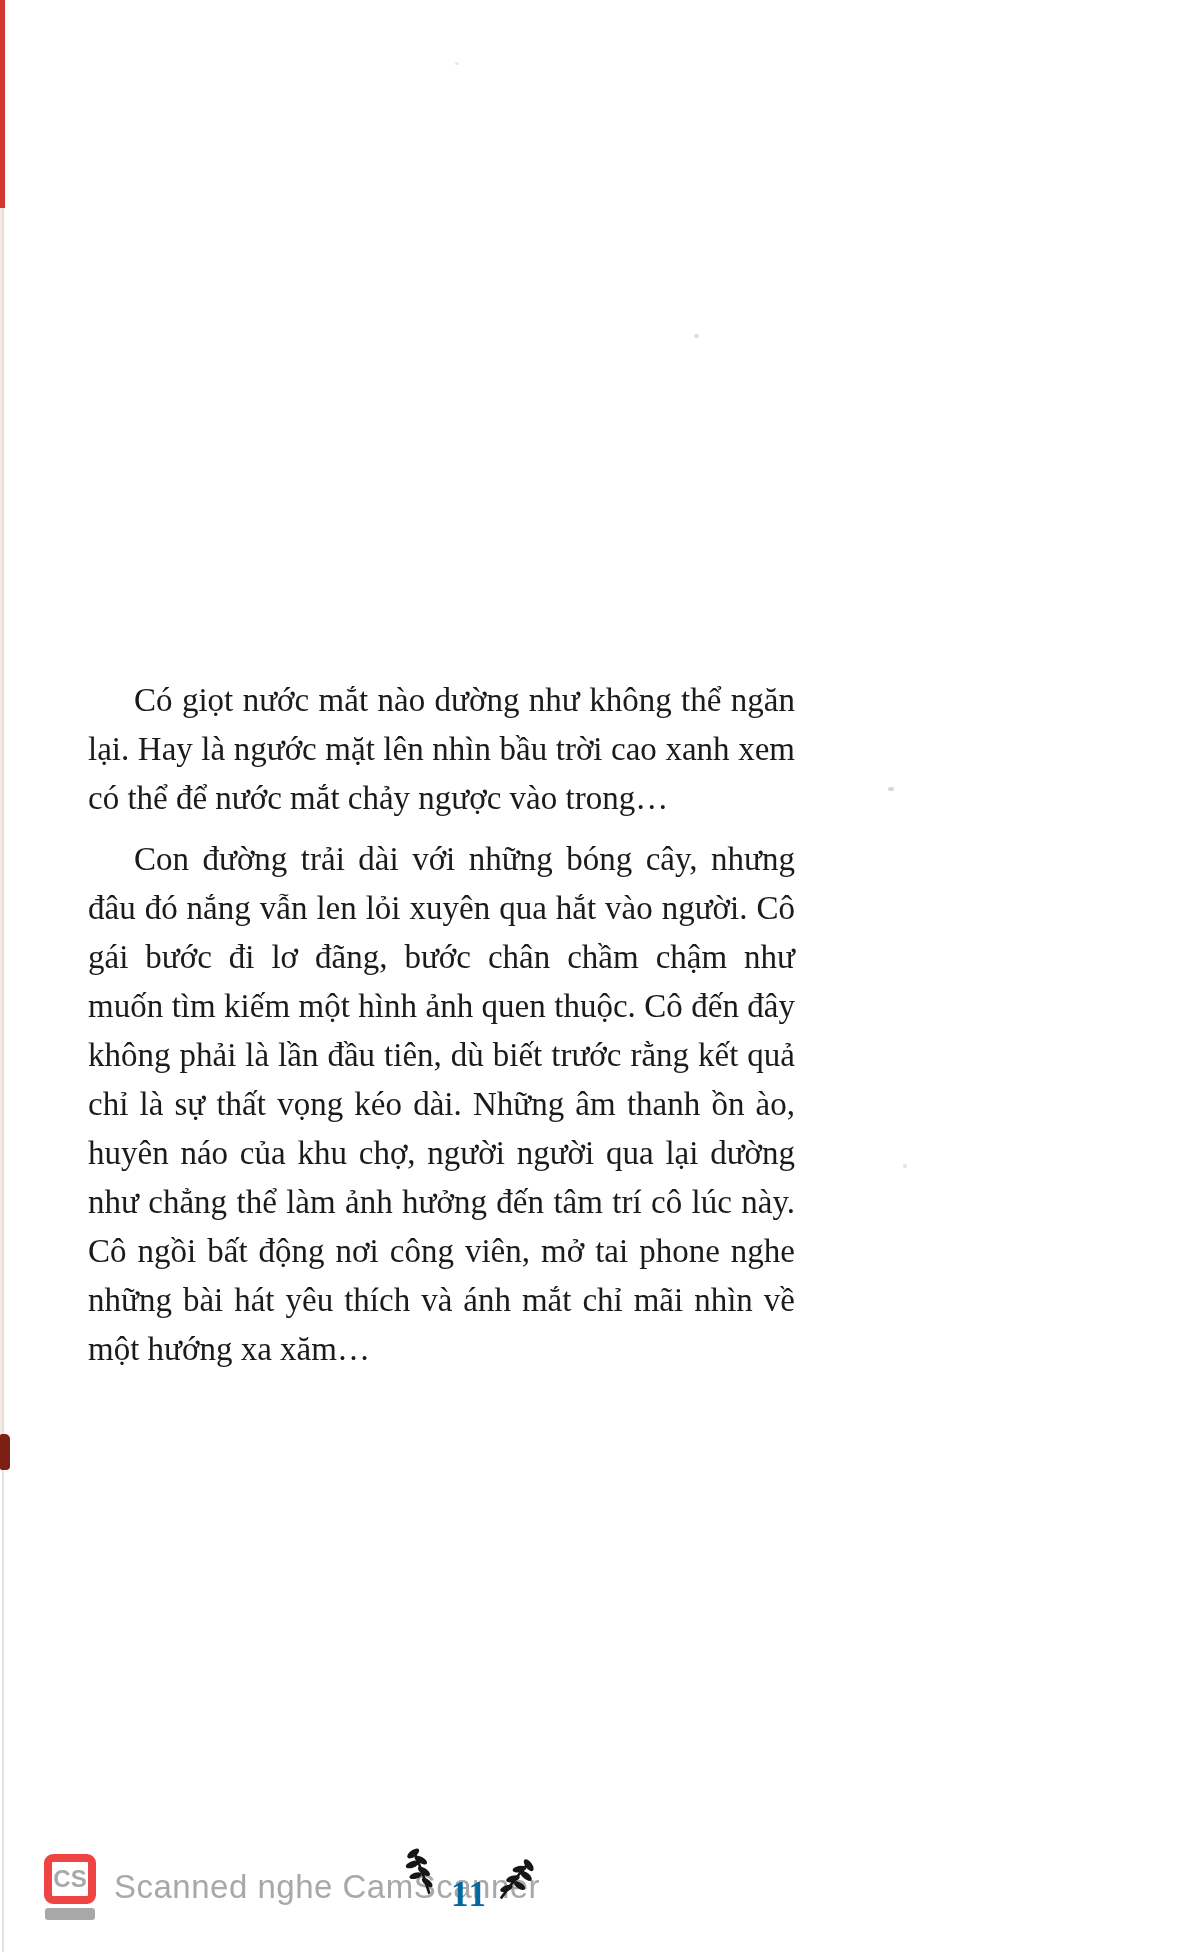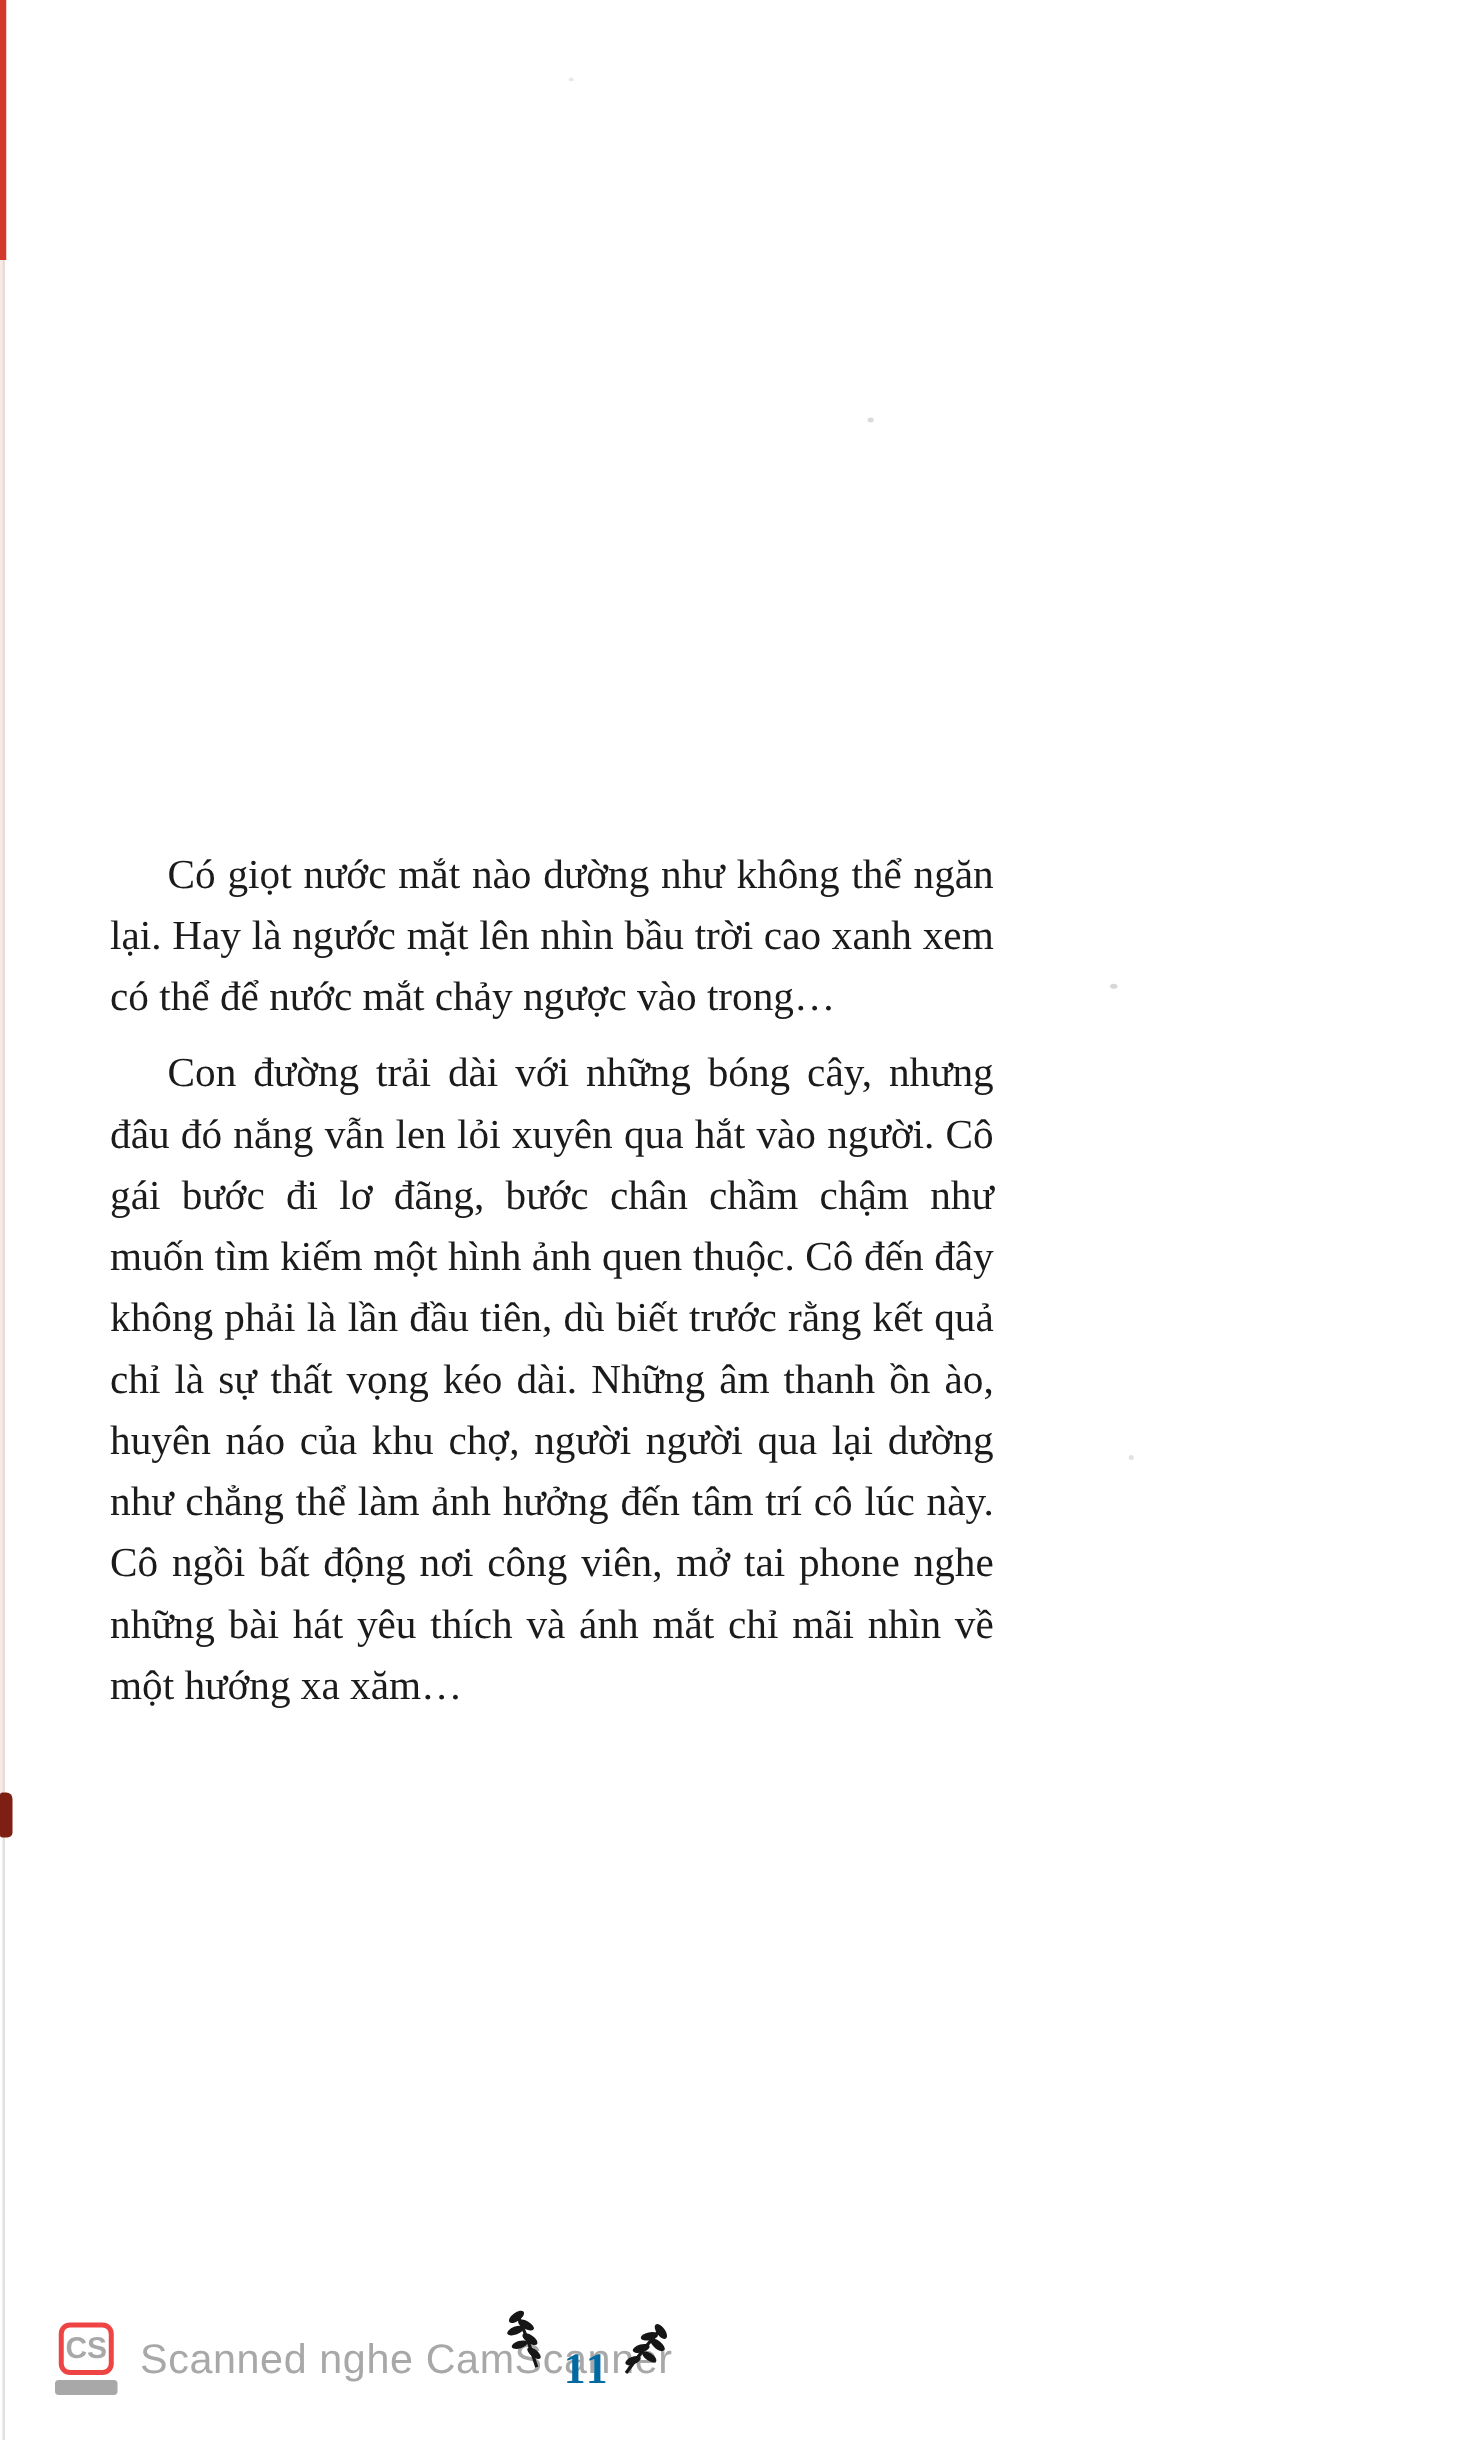--- a/index.html
+++ b/index.html
@@ -68,21 +68,21 @@
   .leaf.left{transform:rotate(4deg);}
 
   .watermark{
     position:absolute;left:44px;top:1852px;width:700px;height:70px;
     display:flex;align-items:center;
     color:#a8a8a8;z-index:2;
   }
   .cs-logo{display:flex;flex-direction:column;align-items:center;margin-right:18px;}
   .cs-box{
     width:36px;height:34px;
-    border:4px solid #ef4444;border-radius:9px;
+    border:8px solid #ef4444;border-radius:9px;
     display:flex;align-items:center;justify-content:center;
     font-family:"Liberation Sans", sans-serif;
     font-weight:700;font-size:24px;color:#a8a8a8;
   }
   .cs-bar{
     width:50px;height:12px;background:#a8a8a8;
     border-radius:3px;margin-top:4px;
   }
   .wm-label{
     font-family:"Liberation Sans", sans-serif;

